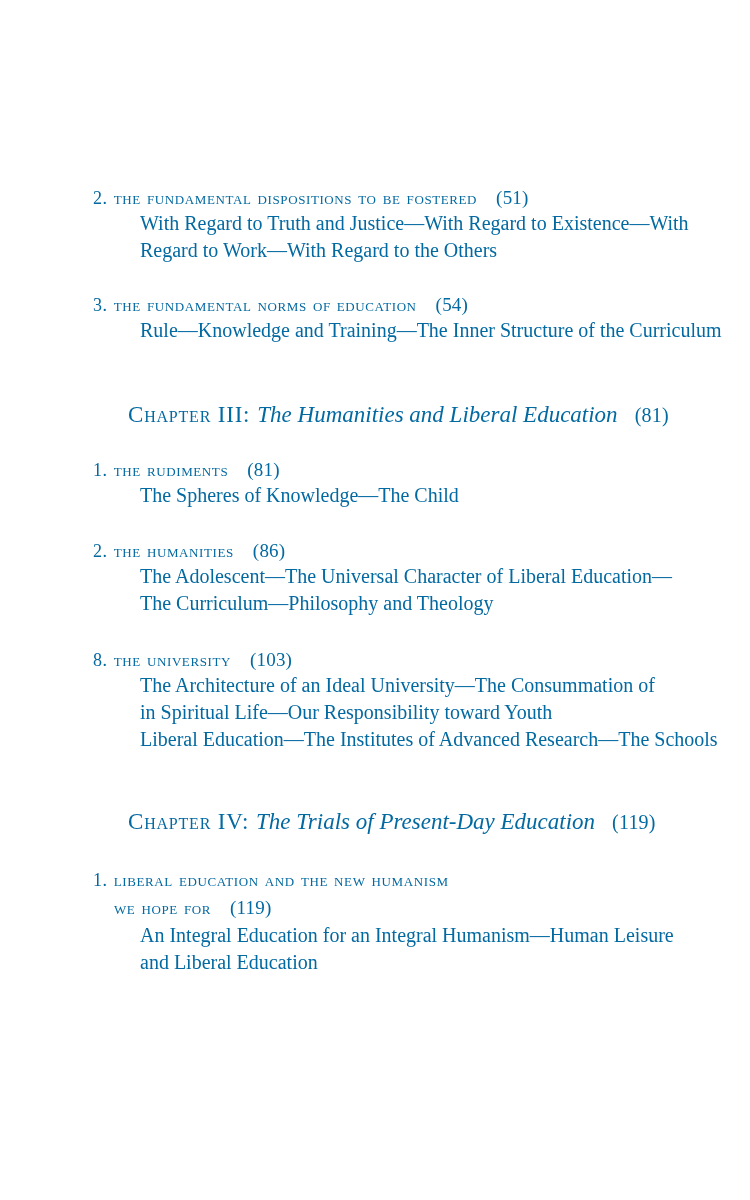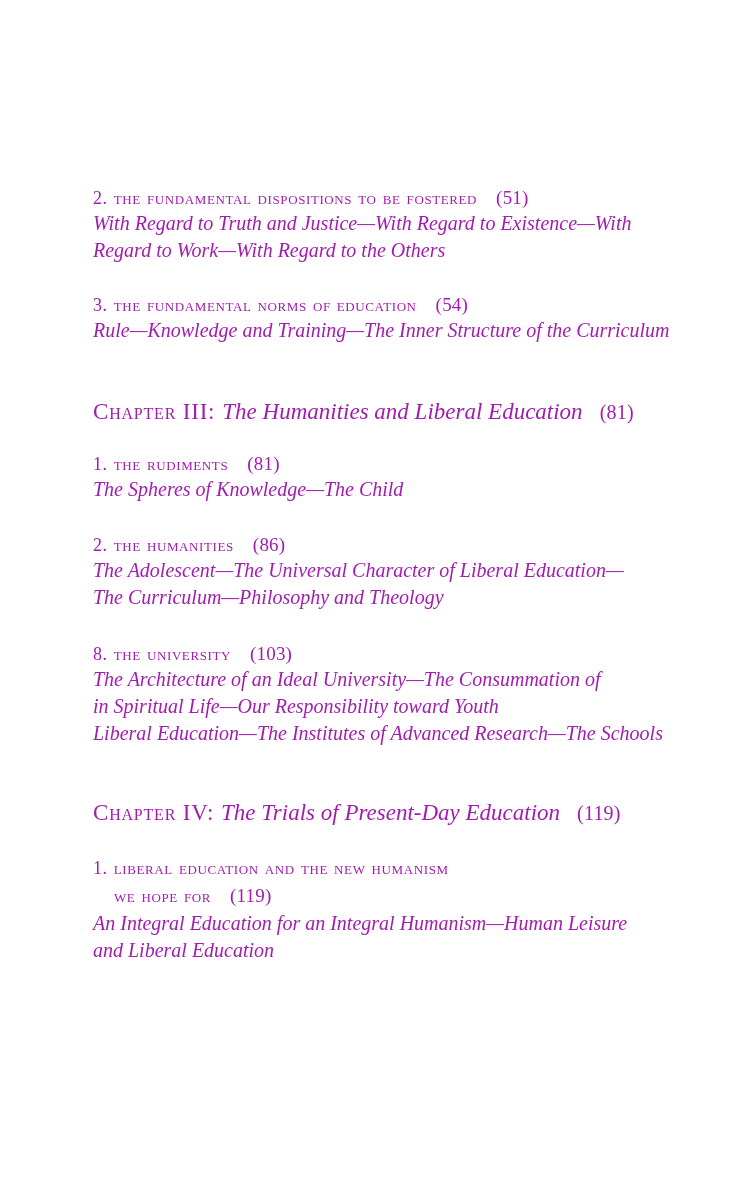--- a/index.html
+++ b/index.html
@@ -1,21 +1,21 @@
 <!DOCTYPE html>
 <html><head>
 <meta charset="utf-8">
 <style>
   html,body{margin:0;padding:0;background:#ffffff;}
   .page{
     position:relative;
     width:750px;height:972px;
     box-sizing:border-box;
     background:#ffffff;
-    color:#a21caf;
+    color:#0369a1;
     font-family:"Liberation Serif", serif;
     padding:186px 80px 0 93px;
     overflow:hidden;
   }
   .entry{margin:0;}
   .mt29{margin-top:29px;}
   .mt54{margin-top:54px;}
   .mt26{margin-top:26px;}
   .mt30{margin-top:30px;}
   .mt31{margin-top:31px;}
@@ -34,30 +34,31 @@
   .indent{padding-left:21px;}
 
   .pg{
     font-variant:normal;
     font-size:19px;
     letter-spacing:0.2px;
     margin-left:19px;
   }
 
   .subtitle{
-    font-style:italic;
     font-size:20px;
     line-height:27px;
+    margin-left:47px;
   }
   .subtitle .line{white-space:nowrap;}
 
   .chapter{
     font-size:23px;
-    line-height:28px;
+    line-height:34px;
     white-space:nowrap;
+    margin-left:35px;
   }
   .chap-label{
     font-variant:small-caps;
     letter-spacing:0.8px;
   }
   .chap-title{
     font-style:italic;
     margin-left:7px;
   }
   .chapter .pg{

